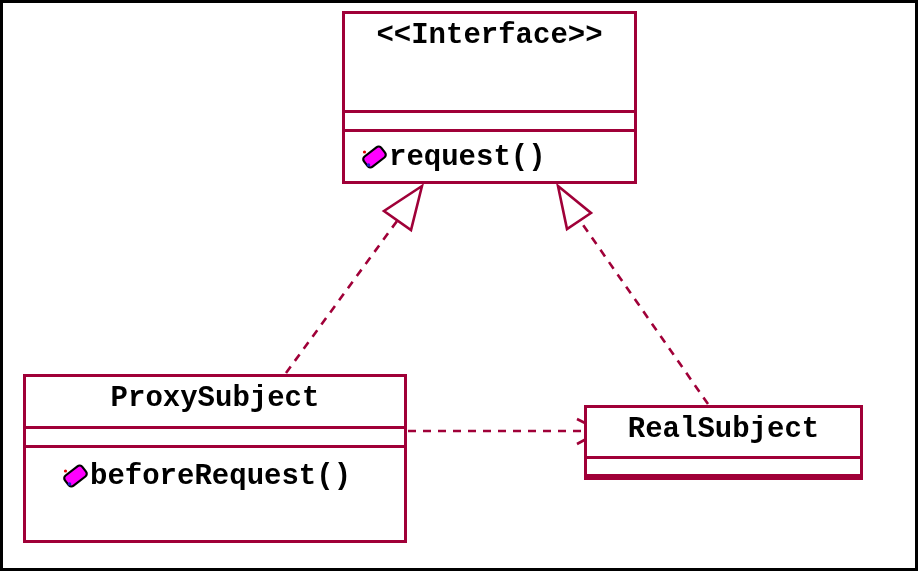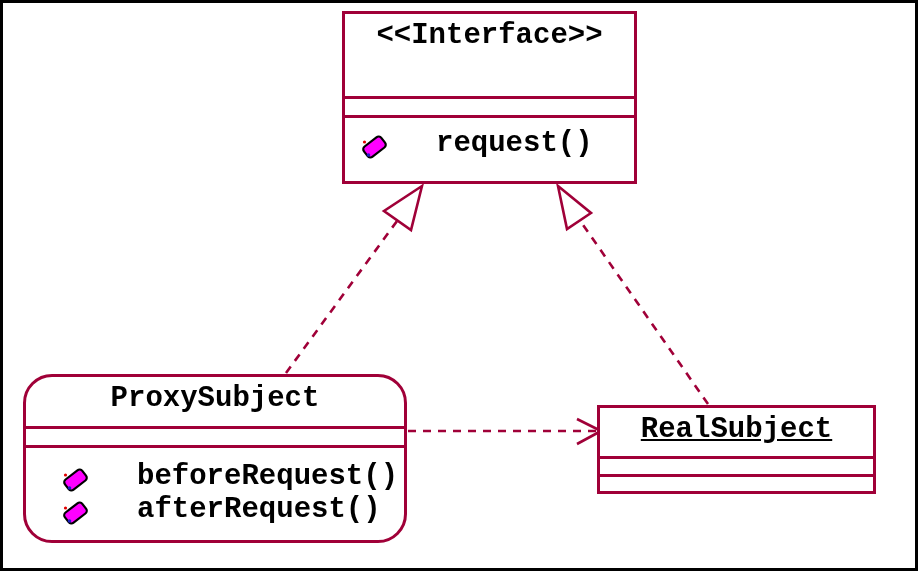--- a/index.html
+++ b/index.html
@@ -37,39 +37,38 @@
     line-height:38px;
     overflow:hidden;
   }
   .cmp-empty{border-top:3px solid var(--line);}
   .cmp-methods{
     border-top:3px solid var(--line);
     flex:1 1 auto;
     overflow:hidden;
   }
   .method-row{
-    display:flex;align-items:flex-end;
+    display:flex;align-items:center;
     height:33px;
     font-size:29px;
     white-space:nowrap;
-    gap:47px;
   }
   .method-row svg{flex:0 0 auto;margin-right:1px;}
   
   #box-subject{left:342px;top:11px;width:295px;height:173px;}
-  #box-subject .cmp-title{height:82px;padding-top:3px;}
+  #box-subject .cmp-title{height:96px;padding-top:3px;}
   #box-subject .cmp-empty{height:19px;}
   #box-subject .cmp-methods{padding:9px 0 0 16px;}
   
-  #box-proxy{left:23px;top:374px;width:384px;height:169px;border-radius:29px;}
+  #box-proxy{left:23px;top:374px;width:384px;height:169px;}
   #box-proxy .cmp-title{height:49px;line-height:44px;}
   #box-proxy .cmp-empty{height:19px;}
   #box-proxy .cmp-methods{padding:12px 0 0 36px;}
   
-  #box-real{left:597px;top:405px;width:279px;height:89px;text-decoration:underline;}
+  #box-real{left:584px;top:405px;width:279px;height:75px;}
   #box-real .cmp-title{height:48px;line-height:43px;}
   #box-real .cmp-empty{height:18px;}
   #box-real .cmp-bottom{border-top:3px solid var(--line);flex:1 1 auto;}
   
   #edges{position:absolute;inset:0;pointer-events:none;}
   .edge{stroke:var(--line);stroke-width:2.6;fill:none;}
   .edge.dashed{stroke-dasharray:8 7;}
   .arrowhead-hollow{fill:var(--bg);stroke:var(--line);stroke-width:2.6;}
 </style>
 </head>
@@ -120,30 +119,20 @@
       <div class="method-row">
         <svg width="27" height="25" viewBox="0 0 27 25">
           <g transform="translate(13.5,12) rotate(-38)">
             <rect x="-11" y="-6.5" width="22" height="13" rx="3.5" fill="#FF00FF" stroke="#000000" stroke-width="2.2"></rect>
           </g>
           <circle cx="3.5" cy="7" r="1.6" fill="#E00000"></circle>
           <circle cx="7.5" cy="20" r="1.8" fill="#2020C0"></circle>
         </svg>
         <span>beforeRequest()</span>
       </div>
-      <div class="method-row">
-        <svg width="27" height="25" viewBox="0 0 27 25">
-          <g transform="translate(13.5,12) rotate(-38)">
-            <rect x="-11" y="-6.5" width="22" height="13" rx="3.5" fill="#FF00FF" stroke="#000000" stroke-width="2.2"></rect>
-          </g>
-          <circle cx="3.5" cy="7" r="1.6" fill="#E00000"></circle>
-          <circle cx="7.5" cy="20" r="1.8" fill="#2020C0"></circle>
-        </svg>
-        <span>afterRequest()</span>
-      </div>
     </div>
   </div>
 
   <div class="uml-box" id="box-real">
     <div class="cmp-title">
       <div>RealSubject</div>
     </div>
     <div class="cmp-empty"></div>
     <div class="cmp-bottom"></div>
   </div>

